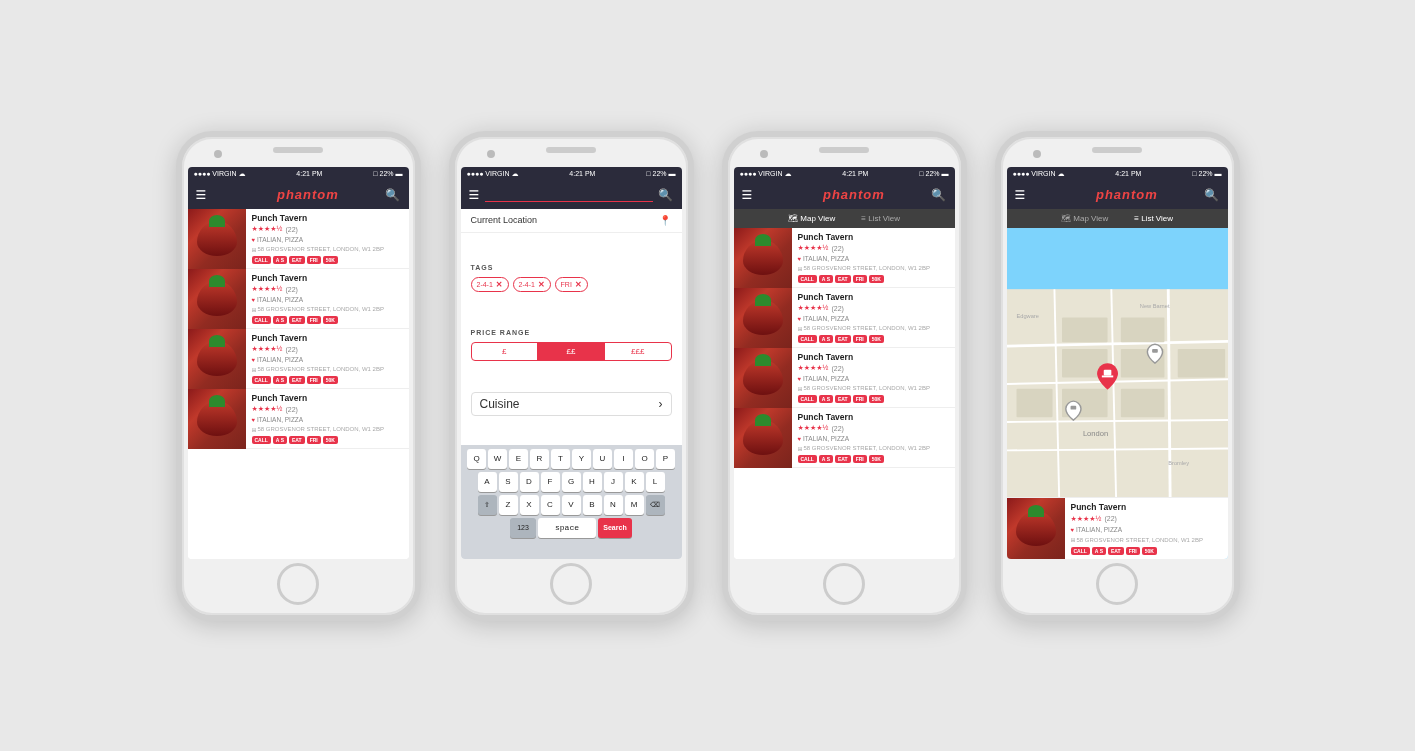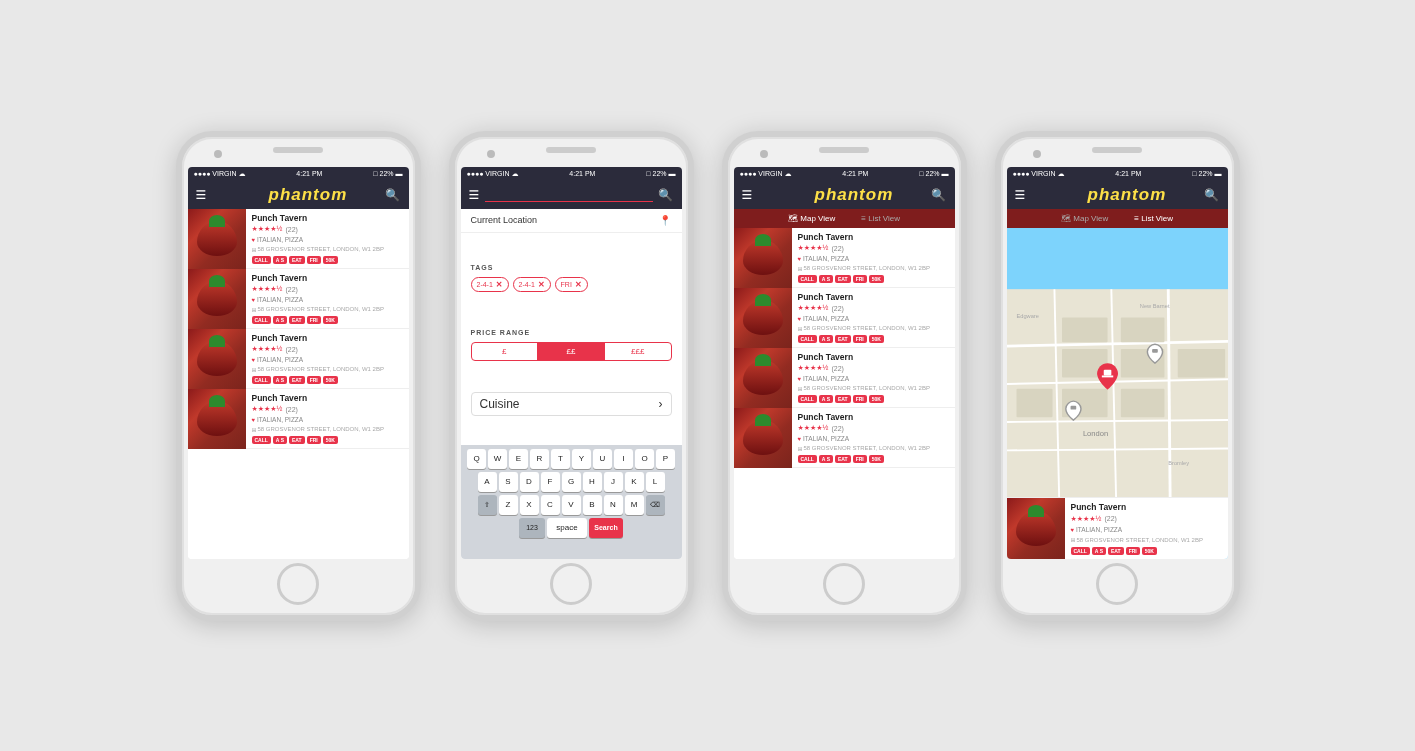--- a/index.html
+++ b/index.html
@@ -87,22 +87,22 @@
     .nav-bar {
       background: #2b2b3b;
       display: flex;
       align-items: center;
       justify-content: space-between;
       padding: 0 8px;
       height: 28px;
       flex-shrink: 0;
     }
     .nav-bar .logo {
-      color: #fde047;
-      font-size: 17px;
+      color: #ef4444;
+      font-size: 13px;
       font-weight: 700;
       letter-spacing: 1px;
       font-style: italic;
       margin-left: 24px;
     }
     .hamburger-icon, .search-icon-btn {
       color: #fff;
       font-size: 12px;
       cursor: pointer;
     }
@@ -141,21 +141,21 @@
       border-bottom: 2px solid transparent;
       cursor: pointer;
     }
     .tab.active {
       color: #fff;
       border-bottom: 2px solid #e8334a;
     }
     
     .view-toggle {
       display: flex;
-      background: #7f1d1d;
+      background: #404040;
       flex-shrink: 0;
       align-items: center;
       justify-content: center;
       gap: 26px;
       padding: 5px 8px;
     }
     .view-btn {
       font-size: 8px;
       color: #aaa;
       cursor: pointer;
@@ -358,21 +358,21 @@
       display: flex;
       align-items: center;
       justify-content: center;
       font-size: 8px;
       color: #222;
       box-shadow: 0 1px 0 #999;
       cursor: pointer;
       font-weight: 500;
     }
     .key.wide { width: 26px; }
-    .key.wider { width: 40px; }
+    .key.wider { width: 58px; font-family: Liberation Mono, monospace; }
     .key.dark {
       background: #adb5bd;
       color: #222;
       font-size: 7px;
     }
     .key.red {
       background: #e8334a;
       color: #fff;
       font-size: 7px;
       font-weight: 700;

